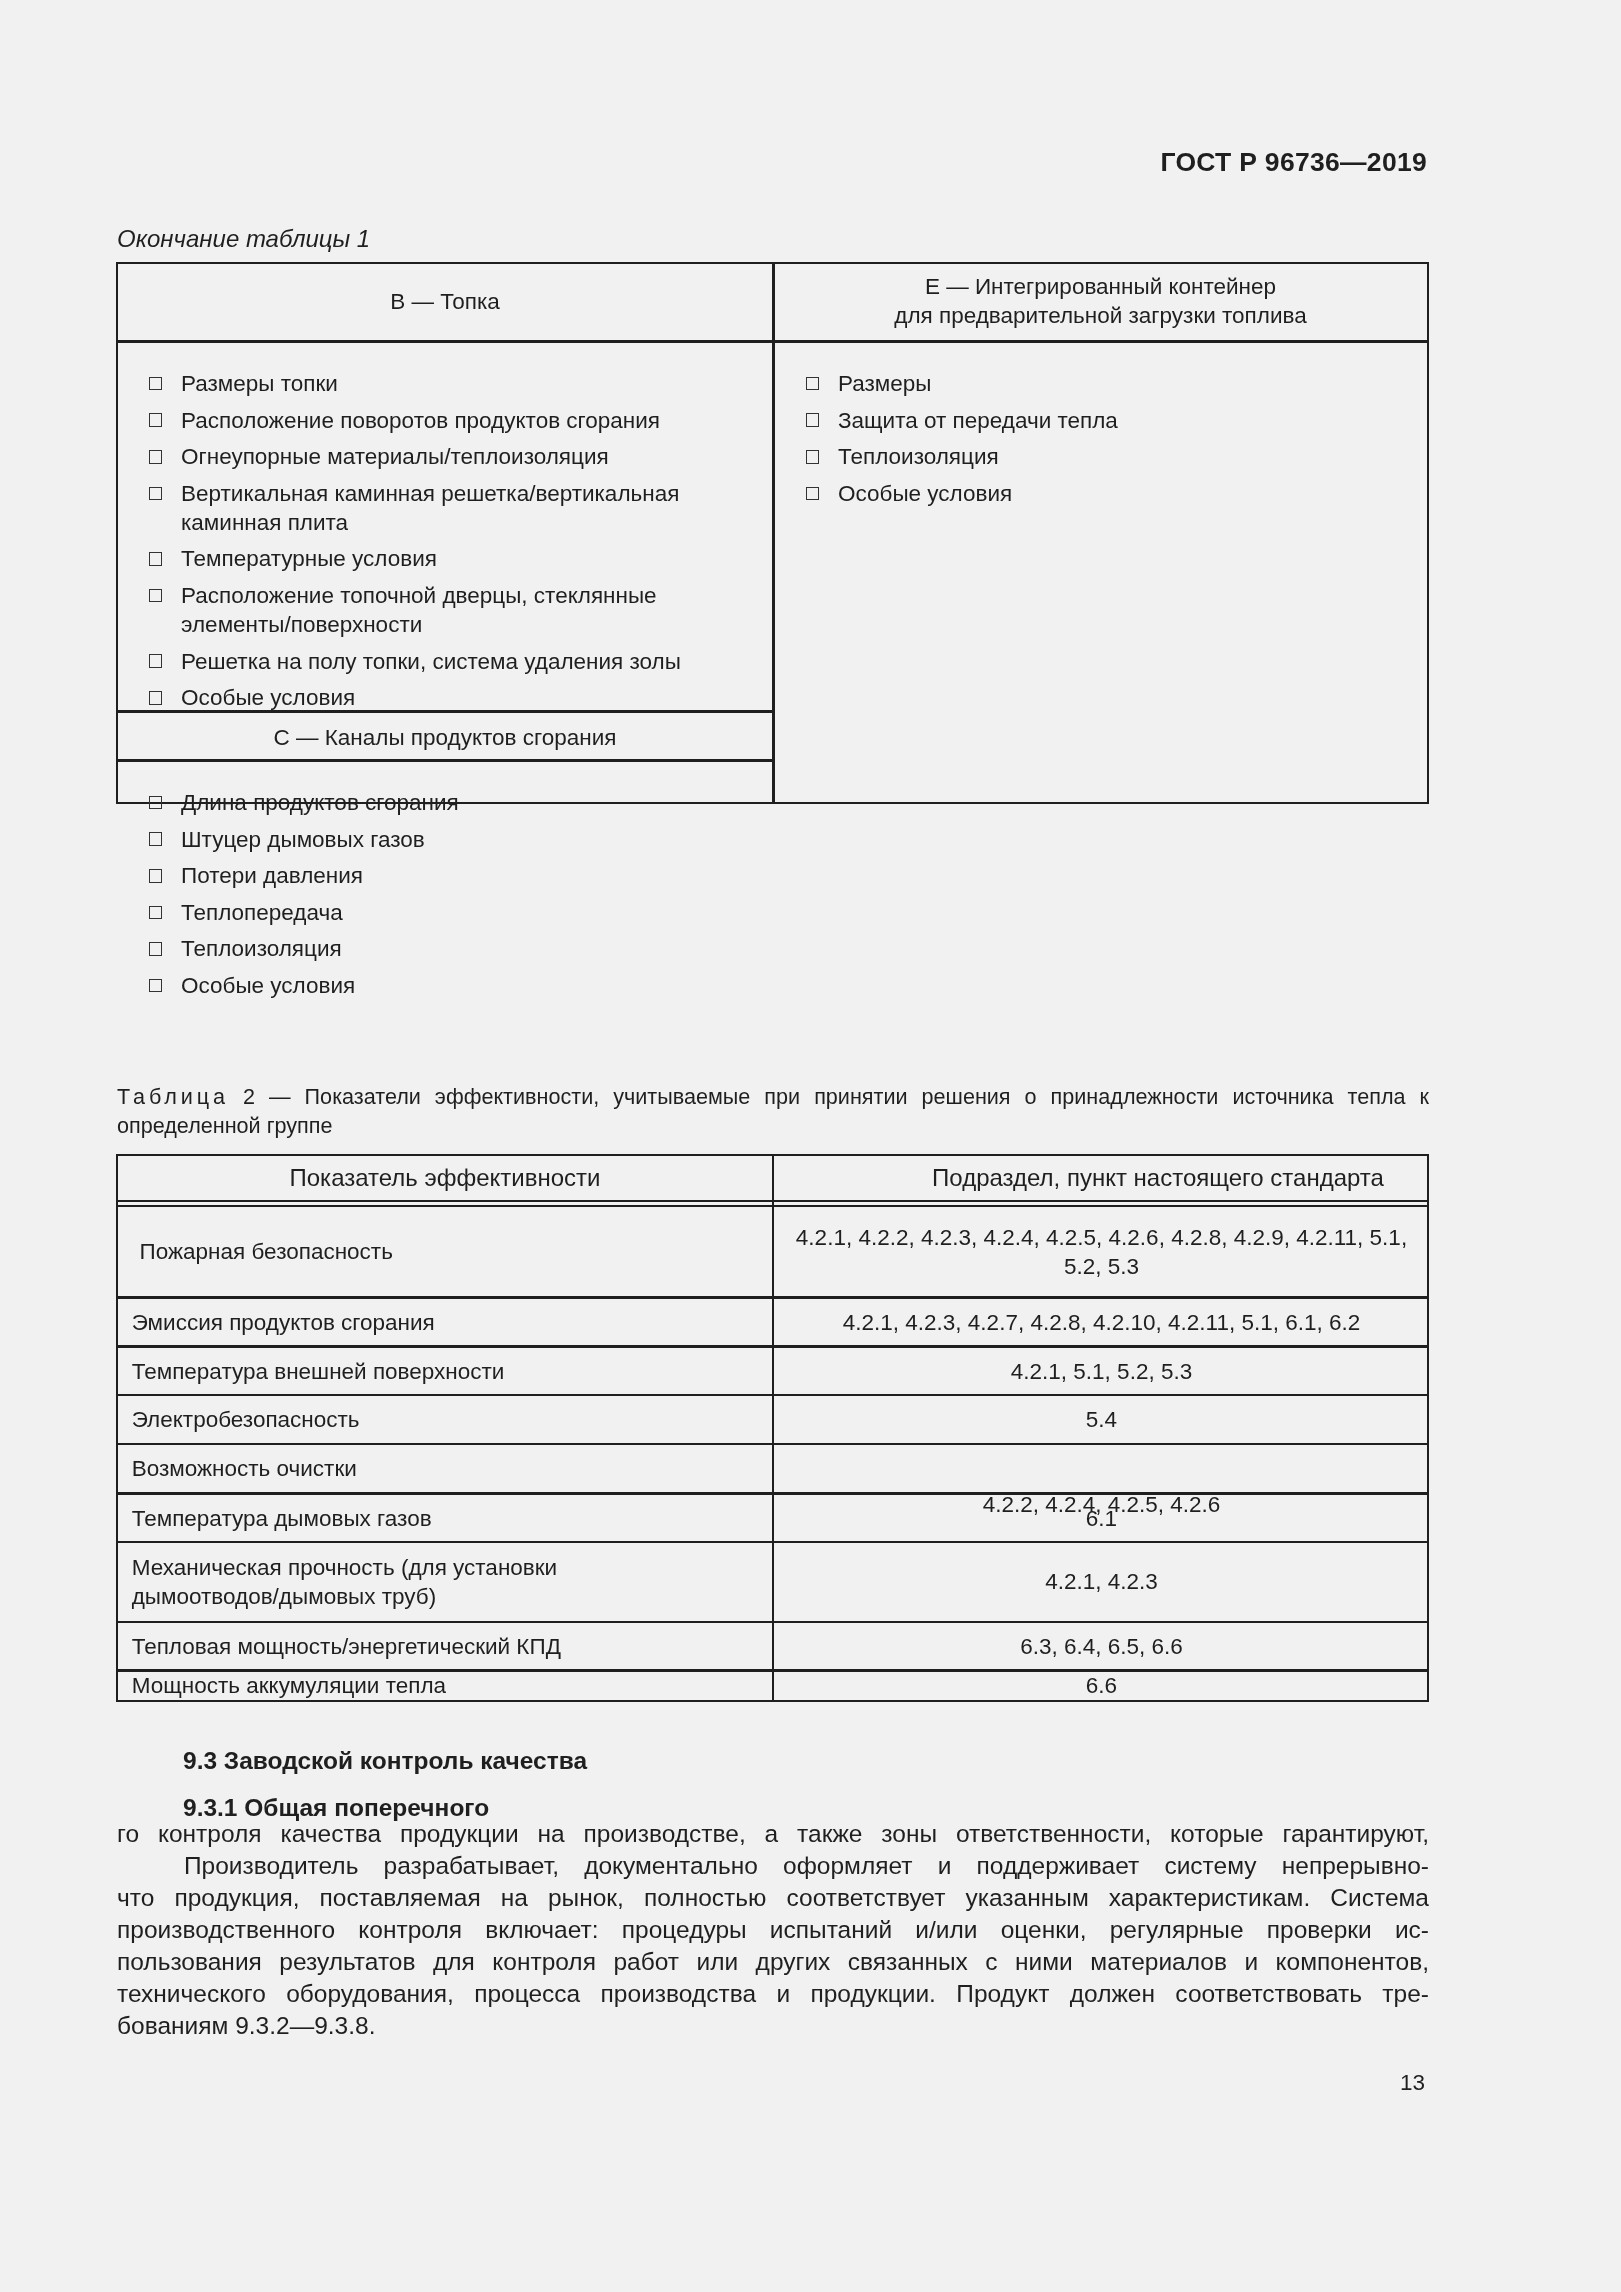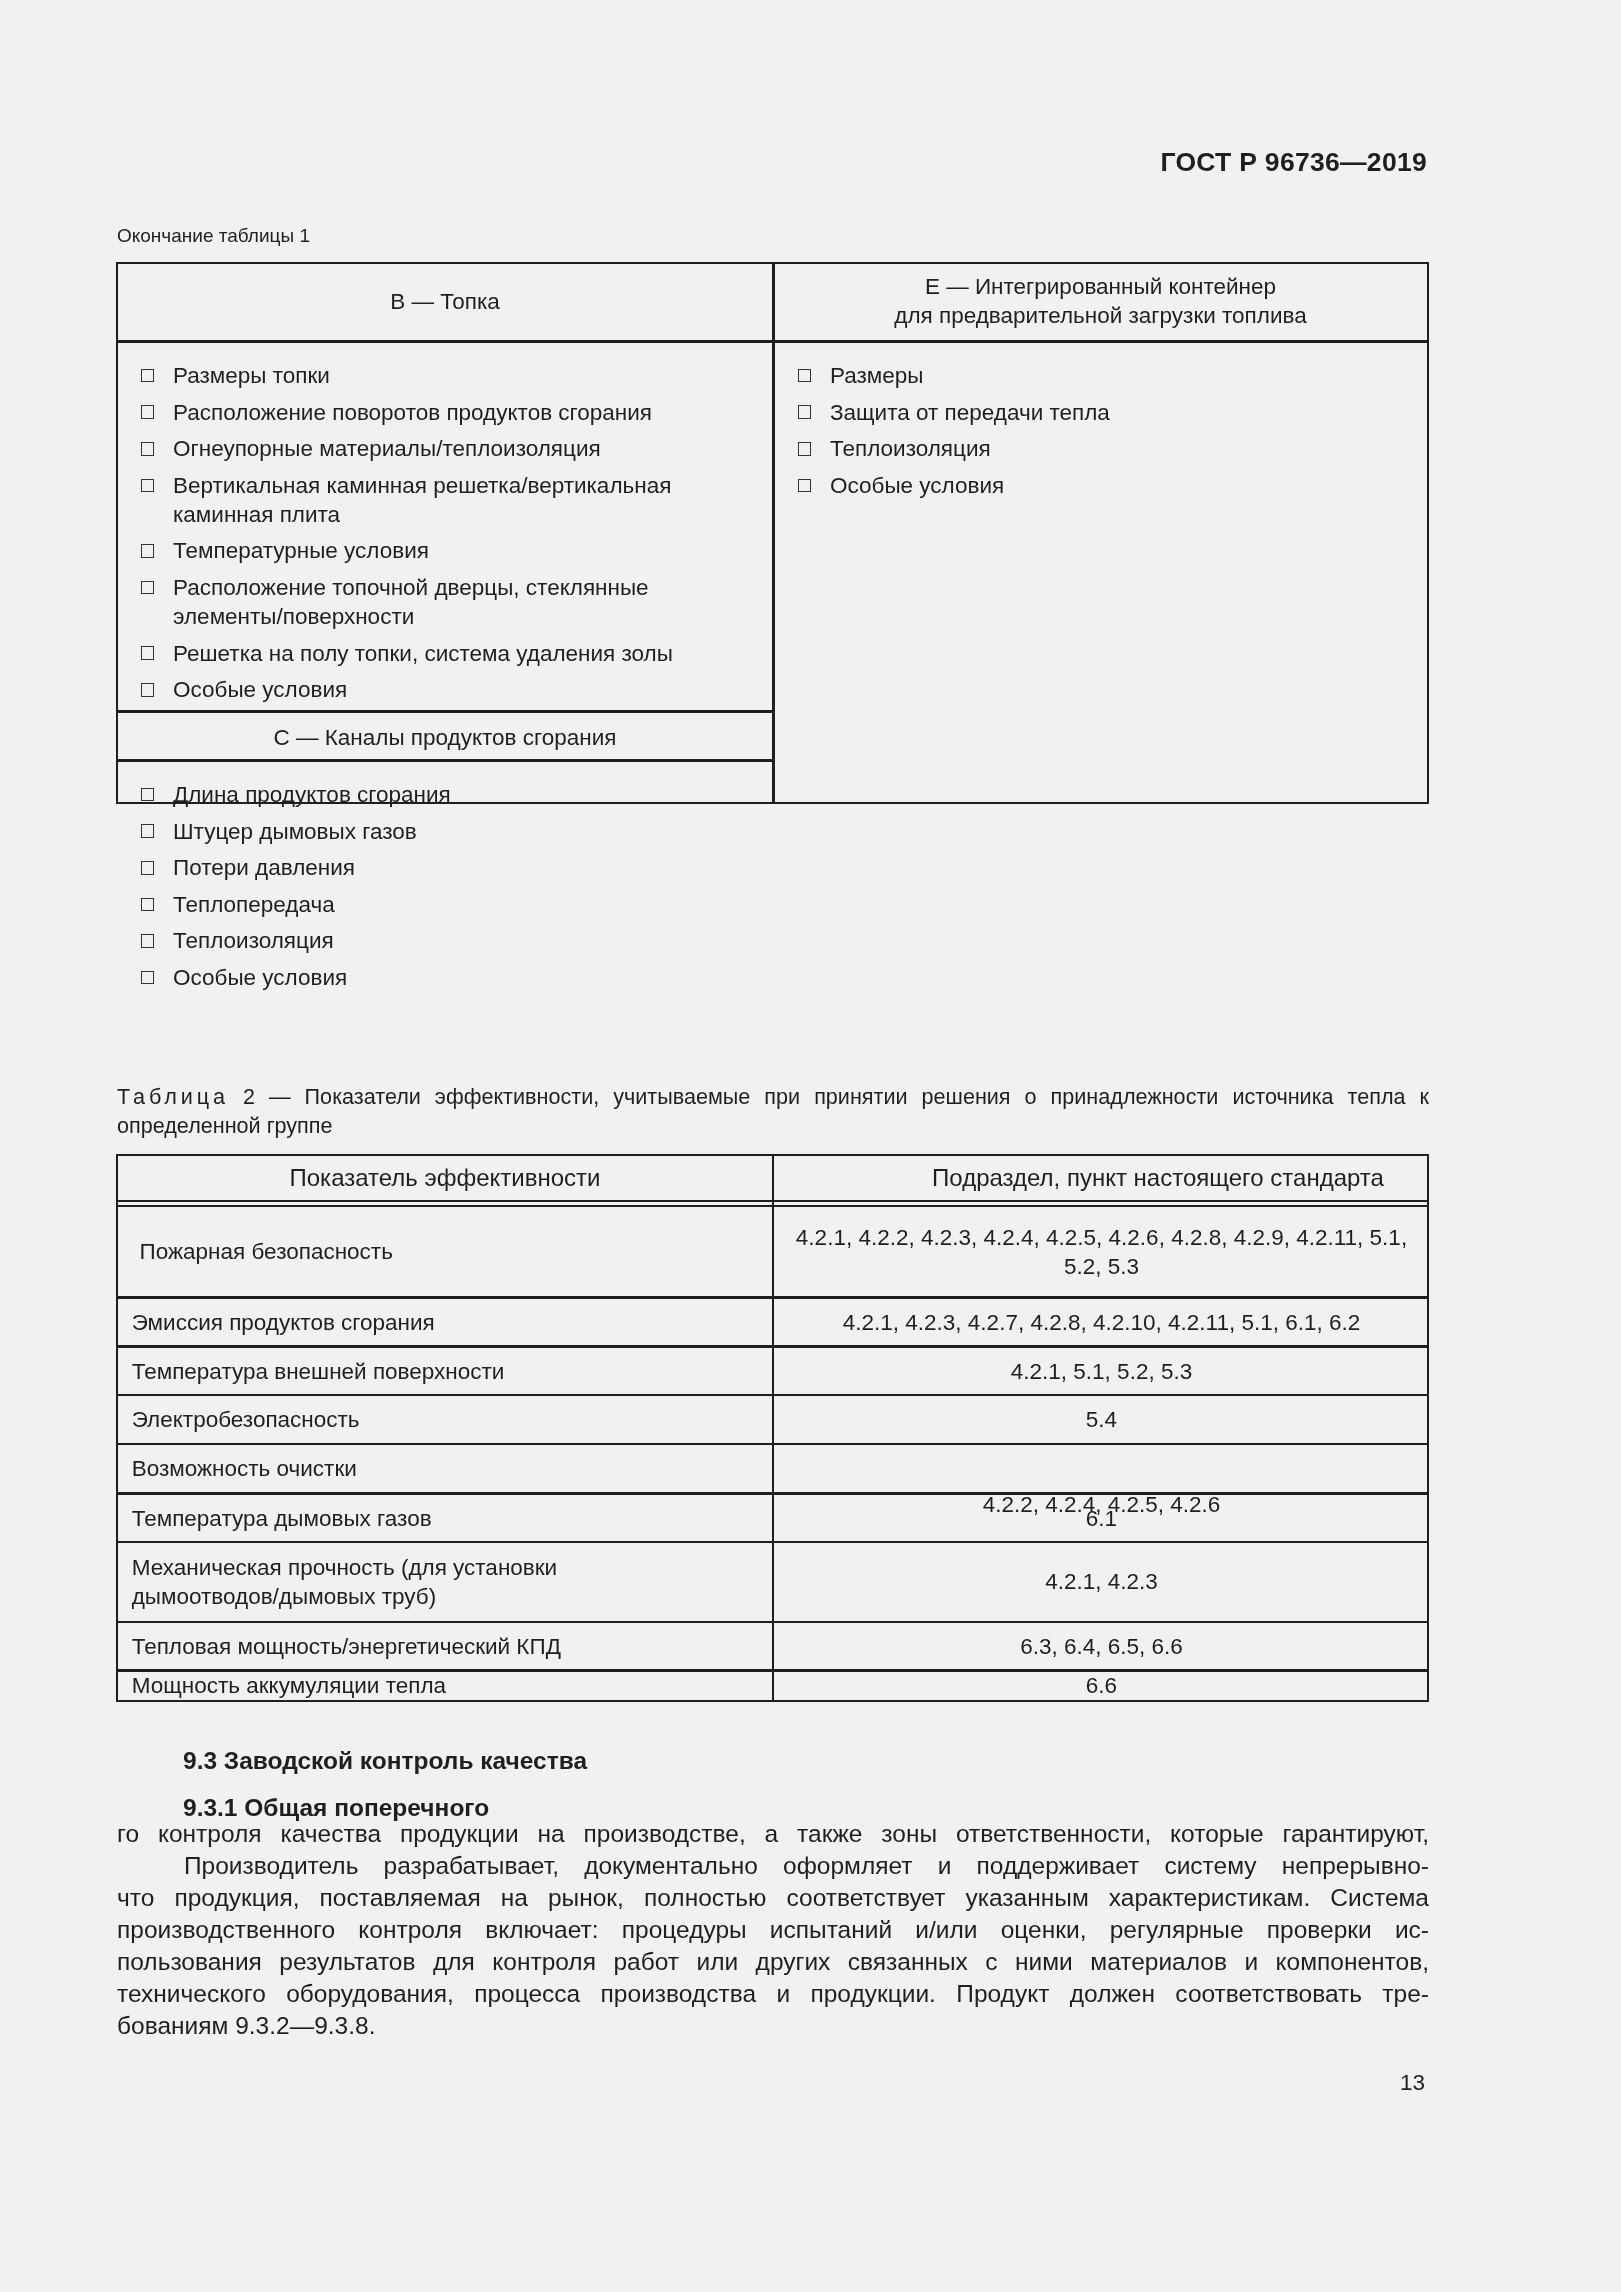--- a/index.html
+++ b/index.html
@@ -11,36 +11,36 @@
     position: relative;
     overflow: hidden;
   }
   .page { position: absolute; left: 0; top: 0; width: 1621px; height: 2293px; }
   .doc-header {
     position: absolute; right: 194px; top: 147px;
     font-weight: bold; font-size: 26.5px; letter-spacing: 0.3px;
   }
   .caption-italic {
     position: absolute; left: 117px; top: 225px;
-    font-size: 19px;
+    font-style: italic; font-size: 24px;
   }
   
   .t1 {
     position: absolute; left: 116px; top: 262px;
     width: 1313px; height: 542px;
     border: 2.9px solid #1f1f1f; box-sizing: border-box;
   }
   .t1 .col-div { position: absolute; left: 654px; top: 0; bottom: 0; width: 2.9px; background: #1f1f1f; }
   .t1 .hdr-line { position: absolute; left: 0; right: 0; top: 76px; height: 2.9px; background: #1f1f1f; }
   .t1 .c-hdr-top { position: absolute; left: 0; width: 654px; top: 446px; height: 2.9px; background: #1f1f1f; }
   .t1 .c-hdr-bot { position: absolute; left: 0; width: 654px; top: 495px; height: 2.9px; background: #1f1f1f; }
   .cell-title {
     position: absolute; text-align: center; font-size: 22.5px; line-height: 29px;
   }
-  .checklist { position: absolute; list-style: none; margin: 8px; padding: 0; font-size: 22.5px; }
+  .checklist { position: absolute; list-style: none; margin: 16px; padding: 0; font-size: 22.5px; }
   .checklist li {
     position: relative; padding-left: 47px; line-height: 29px; margin-bottom: 7.6px;
   }
   .checklist li .box {
     position: absolute; left: 14.7px; top: 7.8px;
     width: 13.7px; height: 13.7px; border: 1.5px solid #333; box-sizing: border-box;
   }
   
   .t2-caption {
     position: absolute; left: 117px; top: 1082px; width: 1312px;

